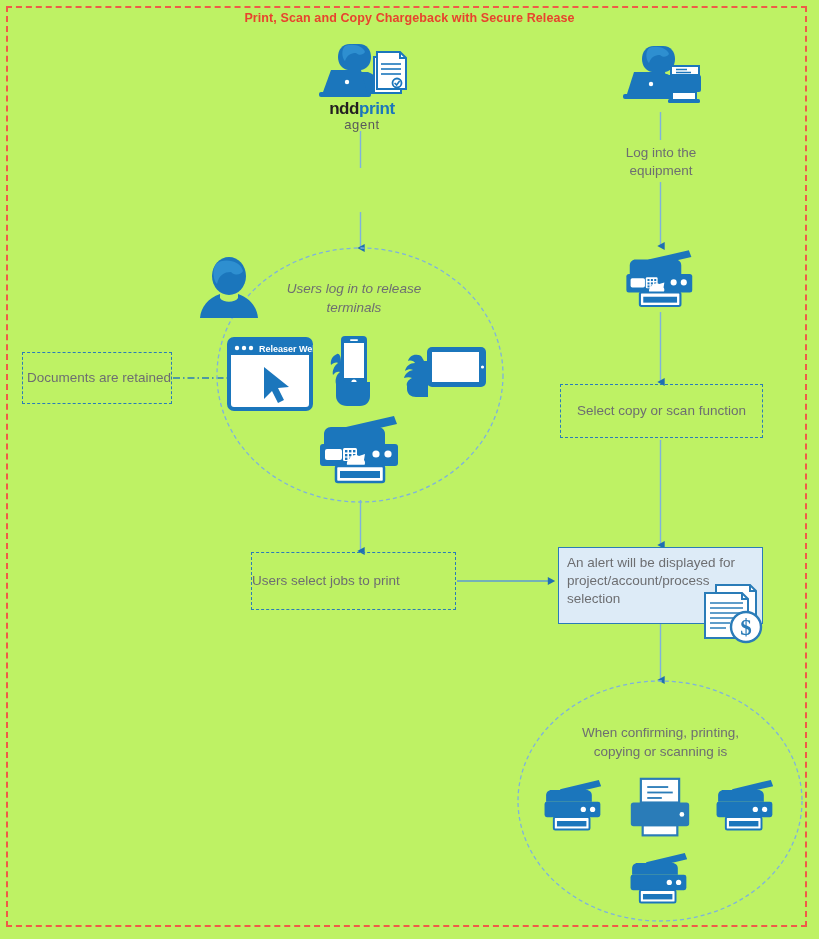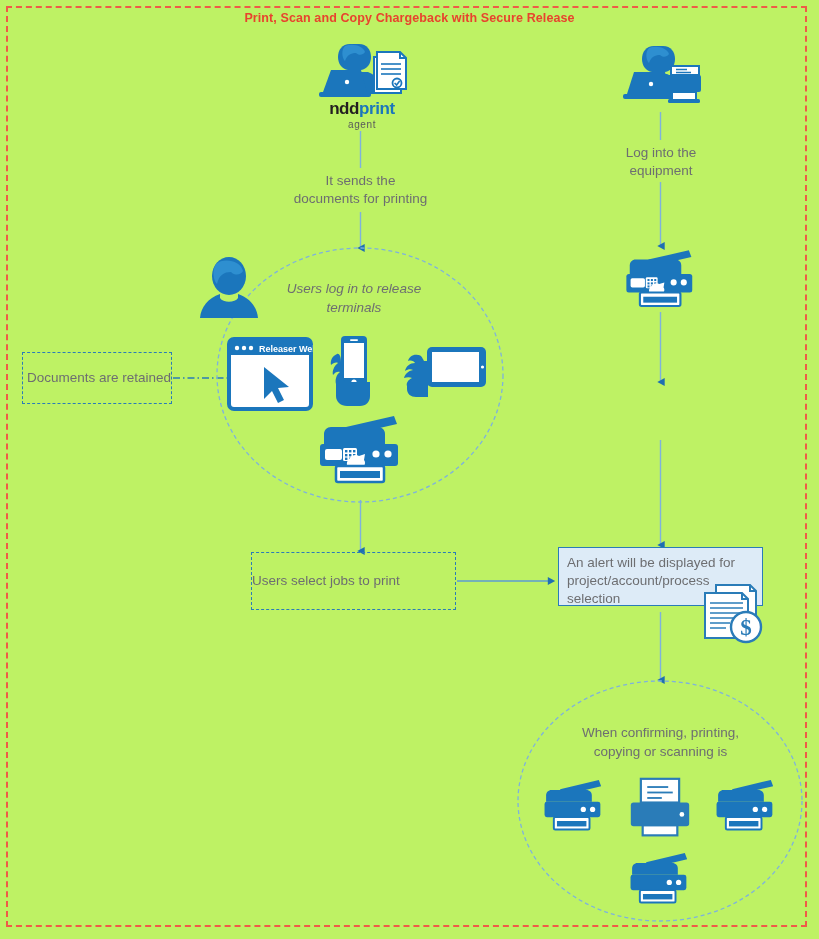--- a/index.html
+++ b/index.html
@@ -28,34 +28,34 @@
     border:1.4px dashed #2a7cb8;border-style:dashed;}
   #box-docs-retained{border-image:none;}
   #box-docs-retained span{text-align:right;}
 
   #box-select-jobs{left:251px;top:552px;width:205px;height:58px;border:1.6px dashed #2a7cb8;}
   #box-select-jobs span{}
 
   #box-select-copy{left:560px;top:384px;width:203px;height:54px;border:1.6px dashed #2a7cb8;}
   #box-select-copy span{text-align:center;}
 
-  #box-alert{left:558px;top:547px;width:205px;height:59px;border:1.6px solid #2a7cb8;
+  #box-alert{left:558px;top:547px;width:205px;height:77px;border:1.6px solid #2a7cb8;
     background:#ddebf7;align-items:flex-start;}
   #box-alert span{text-align:left;padding:6px 8px 0 8px;}
 
   .ellipse-label{position:absolute;color:#6d6e71;font-size:13.5px;line-height:19px;text-align:center;}
 
   .icon-wrap{position:absolute;}
   .icon-wrap svg{display:block;}
 
   #logo-text{position:absolute;left:316px;top:100px;width:92px;text-align:center;}
   #logo-text .l1{font-size:17px;font-weight:bold;letter-spacing:-.4px;line-height:18px;}
   #logo-text .l1 .ndd{color:#231f20;}
   #logo-text .l1 .print{color:#1b76bc;}
-  #logo-text .l2{font-size:10px;color:#58595b;letter-spacing:.6px;line-height:12px;margin-top:1px;}
+  #logo-text .l2{font-size:13px;color:#58595b;letter-spacing:.6px;line-height:12px;margin-top:1px;}
 </style>
 </head>
 <body>
 
 <div id="stage">
 
   <div id="outer-frame"></div>
 
   <div id="diagram-title">Print, Scan and Copy Chargeback with Secure Release</div>
 
@@ -115,24 +115,20 @@
     </svg>
   </div>
 
   <div id="logo-text">
     <div class="l1">
       <span class="ndd">ndd</span><span class="print">print</span>
     </div>
     <div class="l2">agent</div>
   </div>
 
-  <div class="txt" style="left:270px;top:172px;width:181px;">
-    <div>It sends the</div>
-    <div>documents for printing</div>
-  </div>
 
   <div class="icon-wrap" style="left:198px;top:256px;">
     <svg width="62" height="64" viewBox="0 0 62 64">
       <ellipse cx="31" cy="20" rx="17" ry="19" fill="#1b76bc"></ellipse>
       <path d="M18 8 C14 14 15 24 19 28 C21 19 26 16 33 16 C37 20 43 19 45 15 C43 5 26 1 18 8 Z" fill="#2e8fd0"></path>
       <path d="M22 38 C10 42 3 51 2 62 L60 62 C59 51 52 42 40 38 L40 42 C37 47 25 47 22 42 Z" fill="#1b76bc"></path>
     </svg>
   </div>
 
   <div class="ellipse-label" style="left:263px;top:279px;width:182px;font-style:italic;">
@@ -251,20 +247,23 @@
           <rect x="37" y="43.6" width="2.4" height="2.4"></rect>
       </g>
       <path d="M34 44 C36 41 40 40 43 42 L49 40 L48 46 C50 48 49 53 45 54 L33 54 C30 52 30 47 34 44 Z" fill="#ffffff"></path>
       <circle cx="60" cy="40" r="3.6" fill="#ffffff"></circle>
       <circle cx="72" cy="40" r="3.6" fill="#ffffff"></circle>
       <rect x="20" y="52" width="48" height="16" rx="2" fill="#ffffff" stroke="#1b76bc" stroke-width="2.5"></rect>
       <rect x="24" y="57" width="40" height="7" fill="#1b76bc"></rect>
     </svg>
   </div>
 
+  <div class="box" id="box-select-copy">
+    <span>Select copy or scan function</span>
+  </div>
 
   <div class="box" id="box-alert">
     <span>An alert will be displayed for project/account/process selection</span>
   </div>
 
   <div class="icon-wrap" style="left:698px;top:583px;">
     <svg width="70" height="62" viewBox="0 0 70 62">
       <path d="M18 2 L52 2 L58 8 L58 42 L18 42 Z" fill="#ffffff" stroke="#2a7cb8" stroke-width="2"></path>
       <path d="M52 2 L52 8 L58 8" fill="none" stroke="#2a7cb8" stroke-width="2"></path>
       <path d="M7 10 L44 10 L50 16 L50 55 L7 55 Z" fill="#ffffff" stroke="#2a7cb8" stroke-width="2"></path>

